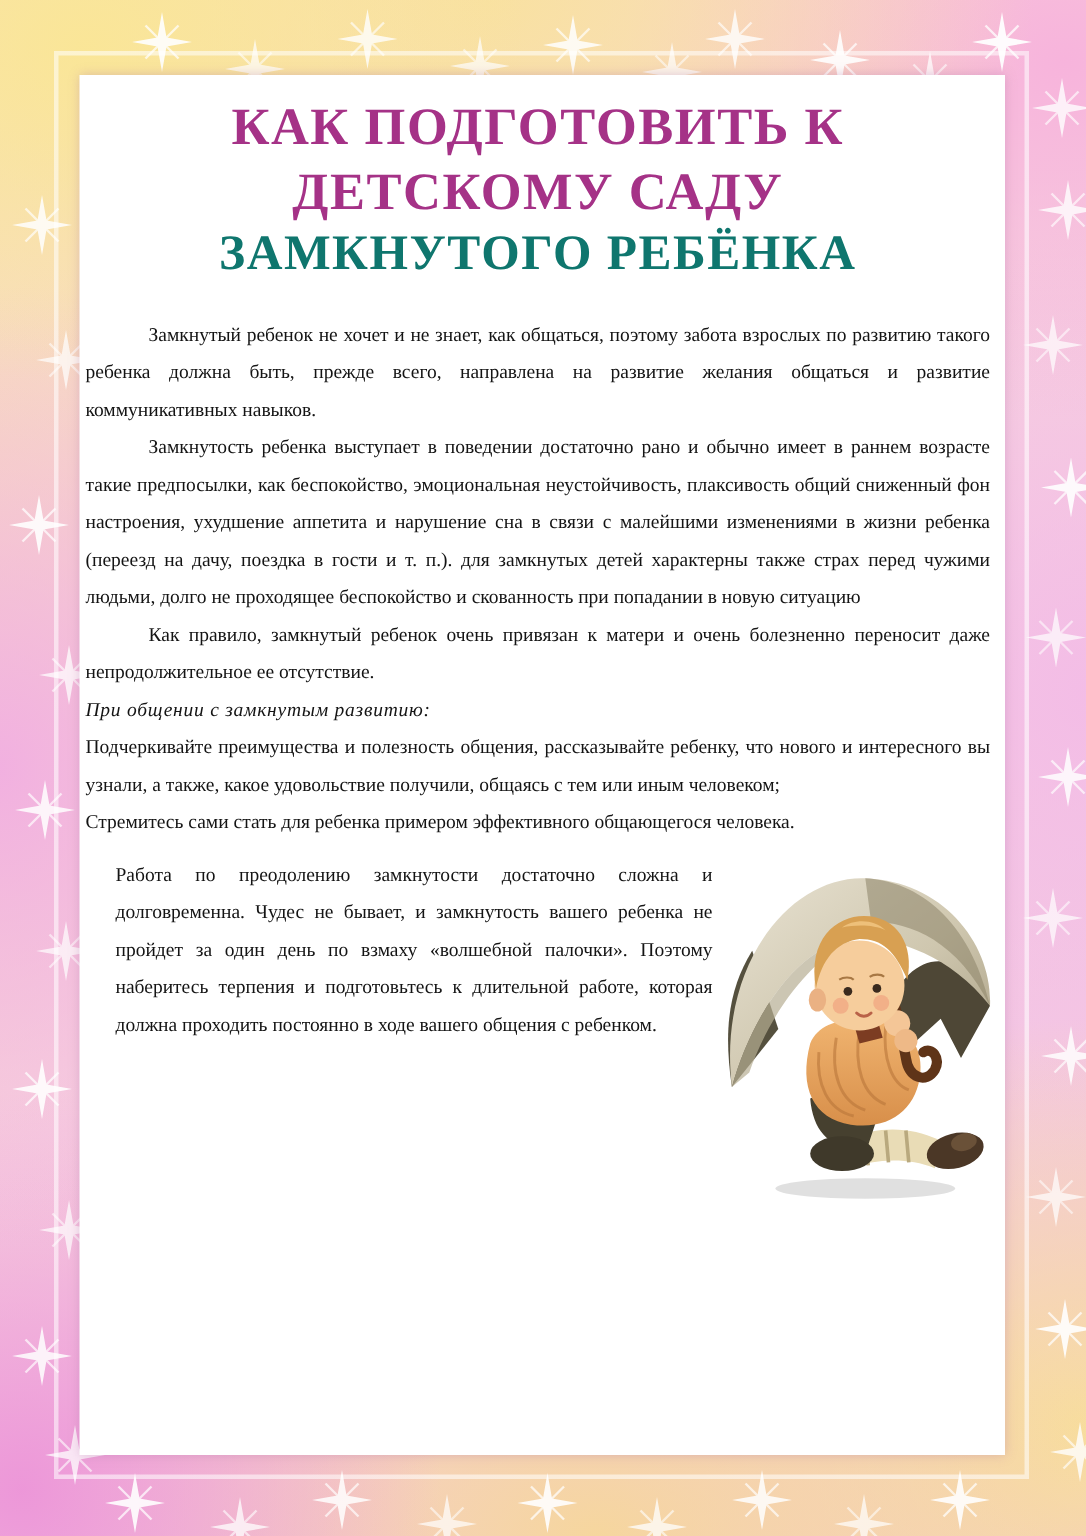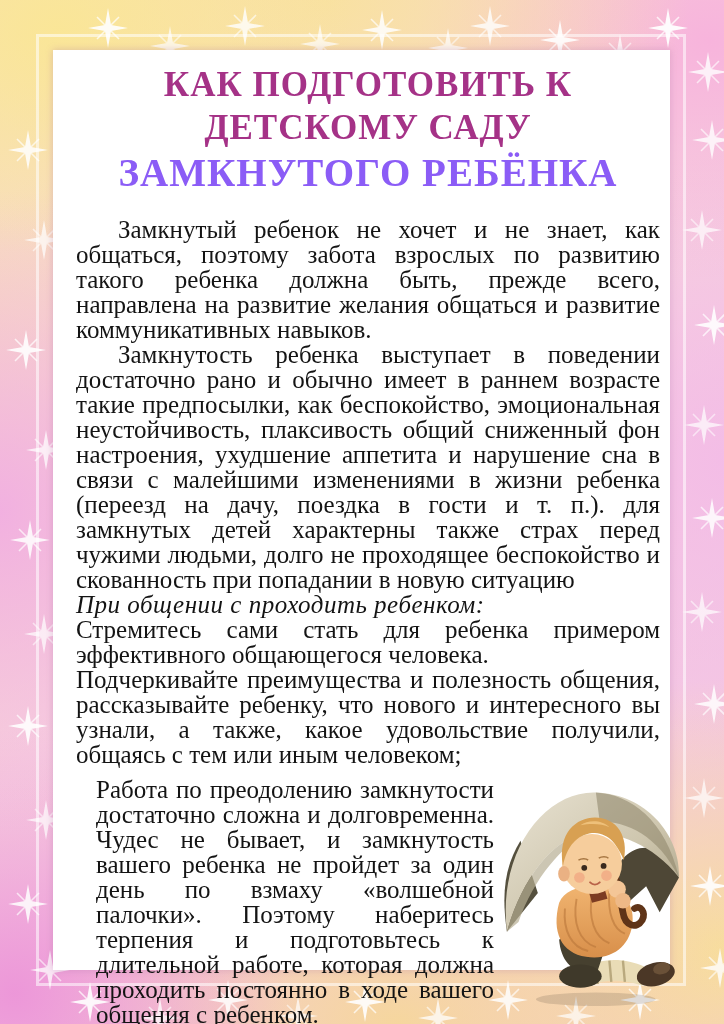--- a/index.html
+++ b/index.html
@@ -18,27 +18,27 @@
       linear-gradient(135deg,#f8e2b2 0%,#f7d2de 45%,#f2c2e6 100%);
   }
   .sparkles { position:absolute; inset:0; width:724px; height:1024px; pointer-events:none; }
   .frame {
     position:absolute; left:36px; top:34px; right:38px; bottom:38px;
     border:3px solid rgba(255,255,255,.55); pointer-events:none;
   }
   .panel {
     position:absolute; left:53px; top:50px; right:54px; bottom:54px;
     background:#ffffff; box-shadow:0 0 7px rgba(170,110,160,.35);
-    padding:10px 10px 0 23px; box-sizing:border-box;
+    padding:10px 10px 0 4px; box-sizing:border-box;
   }
   h1 { margin:4px 0 20px 0; text-align:center; line-height:1.22;
        font-weight:bold; letter-spacing:1px; }
   .t1 { display:block; font-size:35px; color:#a53287; }
-  .t2 { display:block; font-size:39px; color:#8b5cf6; }
-  p { margin:0; font-size:25px; line-height:25px; color:#141414;
+  .t2 { display:block; font-size:33px; color:#0f766e; }
+  p { margin:0; font-size:13px; line-height:25px; color:#141414;
       text-align:justify; hyphens:none; }
   p.ind { text-indent:42px; }
   p.it  { font-style:italic; letter-spacing:.5px; }
   .row { display:flex; margin-top:10px; }
   .last { width:398px; flex:0 0 398px;margin-left:20px; }
   .fig { flex:1; display:flex; align-items:flex-start; justify-content:center; }
   .fig svg { width:196px; height:232px; }
 </style>
 </head>
 <body>
@@ -98,23 +98,24 @@
   <div class="frame"></div>
 
   <div class="panel">
     <h1>
       <span class="t1">КАК ПОДГОТОВИТЬ К ДЕТСКОМУ САДУ</span>
       <span class="t2">ЗАМКНУТОГО РЕБЁНКА</span>
     </h1>
 
     <p class="ind">Замкнутый ребенок не хочет и не знает, как общаться, поэтому забота взрослых по развитию такого ребенка должна быть, прежде всего, направлена на развитие желания общаться и развитие коммуникативных навыков.</p>
     <p class="ind">Замкнутость ребенка выступает в поведении достаточно рано и обычно имеет в раннем возрасте такие предпосылки, как беспокойство, эмоциональная неустойчивость, плаксивость общий сниженный фон настроения, ухудшение аппетита и нарушение сна в связи с малейшими изменениями в жизни ребенка (переезд на дачу, поездка в гости и т. п.). для замкнутых детей характерны также страх перед чужими людьми, долго не проходящее беспокойство и скованность при попадании в новую ситуацию</p>
-    <p class="it">При общении с проходить ребенком:</p>
+    <p class="ind">Как правило, замкнутый ребенок очень привязан к матери и очень болезненно переносит даже непродолжительное ее отсутствие.</p>
+    <p class="it">При общении с замкнутым развитию:</p>
+    <p>Подчеркивайте преимущества и полезность общения, рассказывайте ребенку, что нового и интересного вы узнали, а также, какое удовольствие получили, общаясь с тем или иным человеком;</p>
     <p>Стремитесь сами стать для ребенка примером эффективного общающегося человека.</p>
-    <p>Подчеркивайте преимущества и полезность общения, рассказывайте ребенку, что нового и интересного вы узнали, а также, какое удовольствие получили, общаясь с тем или иным человеком;</p>
 
     <div class="row">
       <p class="last">Работа по преодолению замкнутости достаточно сложна и долговременна. Чудес не бывает, и замкнутость вашего ребенка не пройдет за один день по взмаху «волшебной палочки». Поэтому наберитесь терпения и подготовьтесь к длительной работе, которая должна проходить постоянно в ходе вашего общения с ребенком.</p>
       <div class="fig">
         <svg viewBox="0 0 200 240" xmlns="http://www.w3.org/2000/svg">
           <defs>
             <linearGradient id="can" x1="0" y1="0" x2="1" y2="1">
               <stop offset="0" stop-color="#e8e2d2"></stop>
               <stop offset="0.55" stop-color="#cfc7af"></stop>
               <stop offset="1" stop-color="#a79d82"></stop>

